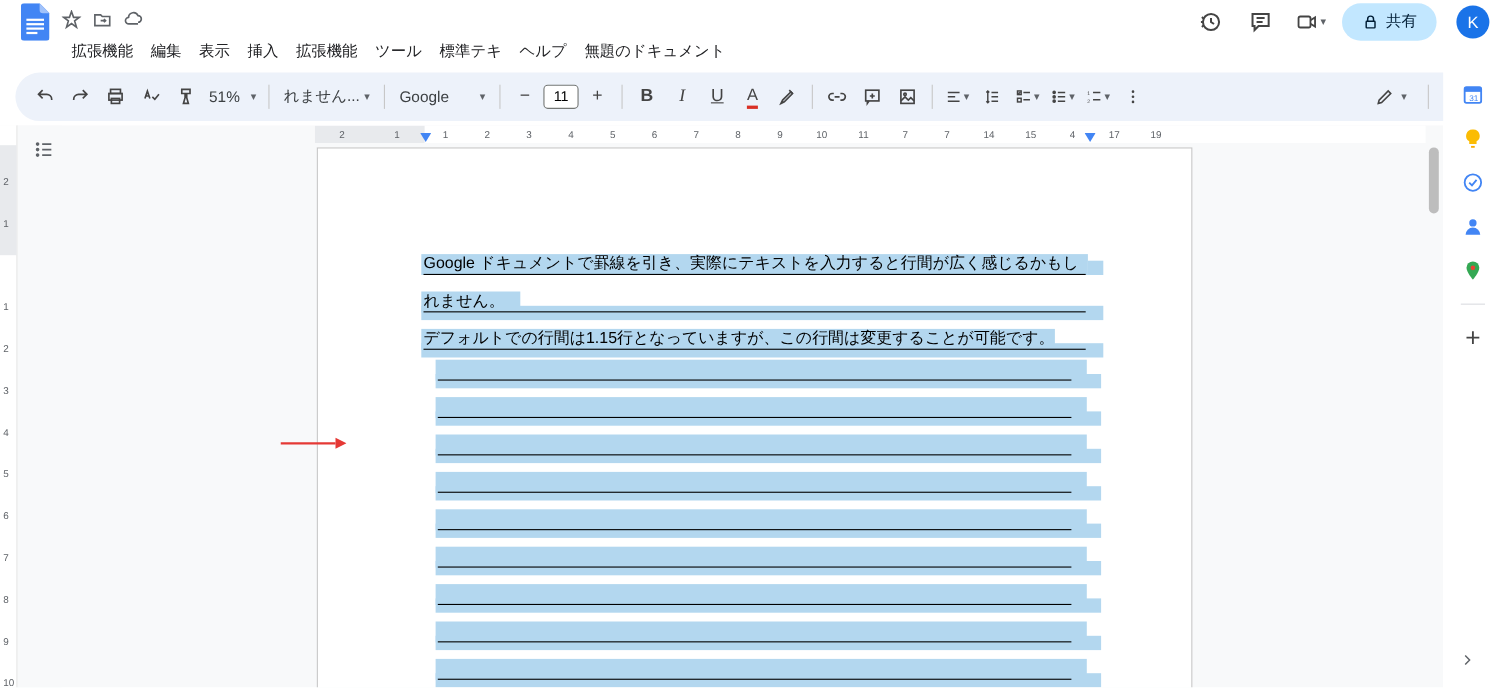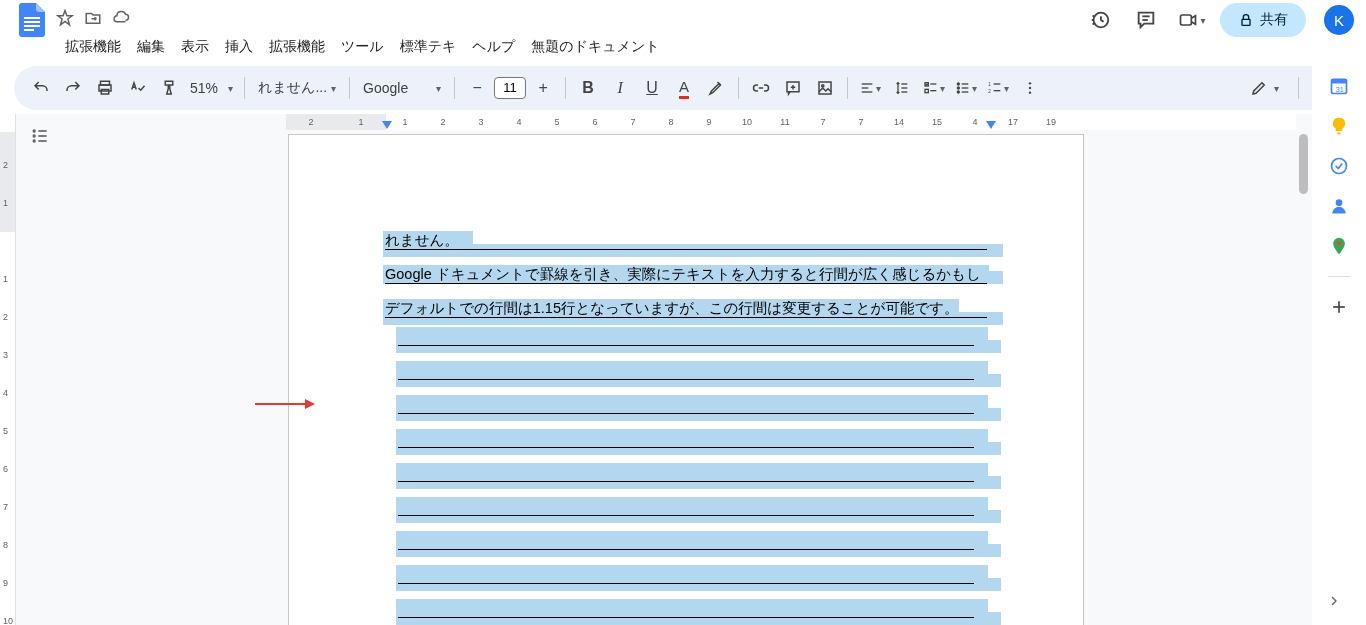--- a/index.html
+++ b/index.html
@@ -350,31 +350,31 @@
       </div>
       <div style="position:absolute;left:0;display:flex;width:100px;justify-content:space-around;">
         <div class="rh-tick" style="width:38px">2</div>
         <div class="rh-tick" style="width:38px">1</div>
       </div>
     </div>
 
     <div class="page">
 
       <div class="sel-line" style="height:19px;margin-bottom:15px">
+        <div class="sel-bg" style="left:-2px;width:606px;top:0"></div>
+        <div class="sel-bg" style="left:604px;width:14px;top:6px;height:13px"></div>
+        <div class="underline" style="top:18px"></div>
+        <span class="text">Google ドキュメントで罫線を引き、実際にテキストを入力すると行間が広く感じるかもし</span>
+      </div>
+
+      <div class="sel-line" style="height:19px;margin-bottom:15px">
         <div class="sel-bg" style="left:-2px;width:90px;top:0"></div>
         <div class="sel-bg" style="left:-2px;width:620px;top:13px;height:13px"></div>
         <div class="underline" style="top:18px"></div>
         <span class="text">れません。</span>
-      </div>
-
-      <div class="sel-line" style="height:19px;margin-bottom:15px">
-        <div class="sel-bg" style="left:-2px;width:606px;top:0"></div>
-        <div class="sel-bg" style="left:604px;width:14px;top:6px;height:13px"></div>
-        <div class="underline" style="top:18px"></div>
-        <span class="text">Google ドキュメントで罫線を引き、実際にテキストを入力すると行間が広く感じるかもし</span>
       </div>
 
       <div class="sel-line" style="height:19px;margin-bottom:9px">
         <div class="sel-bg" style="left:-2px;width:576px;top:0"></div>
         <div class="sel-bg" style="left:-2px;width:620px;top:13px;height:13px"></div>
         <div class="underline" style="top:18px"></div>
         <span class="text">デフォルトでの行間は1.15行となっていますが、この行間は変更することが可能です。</span>
       </div>
 
       <div class="sel-line" style="height:19px;margin-bottom:15px;margin-left:13px">

